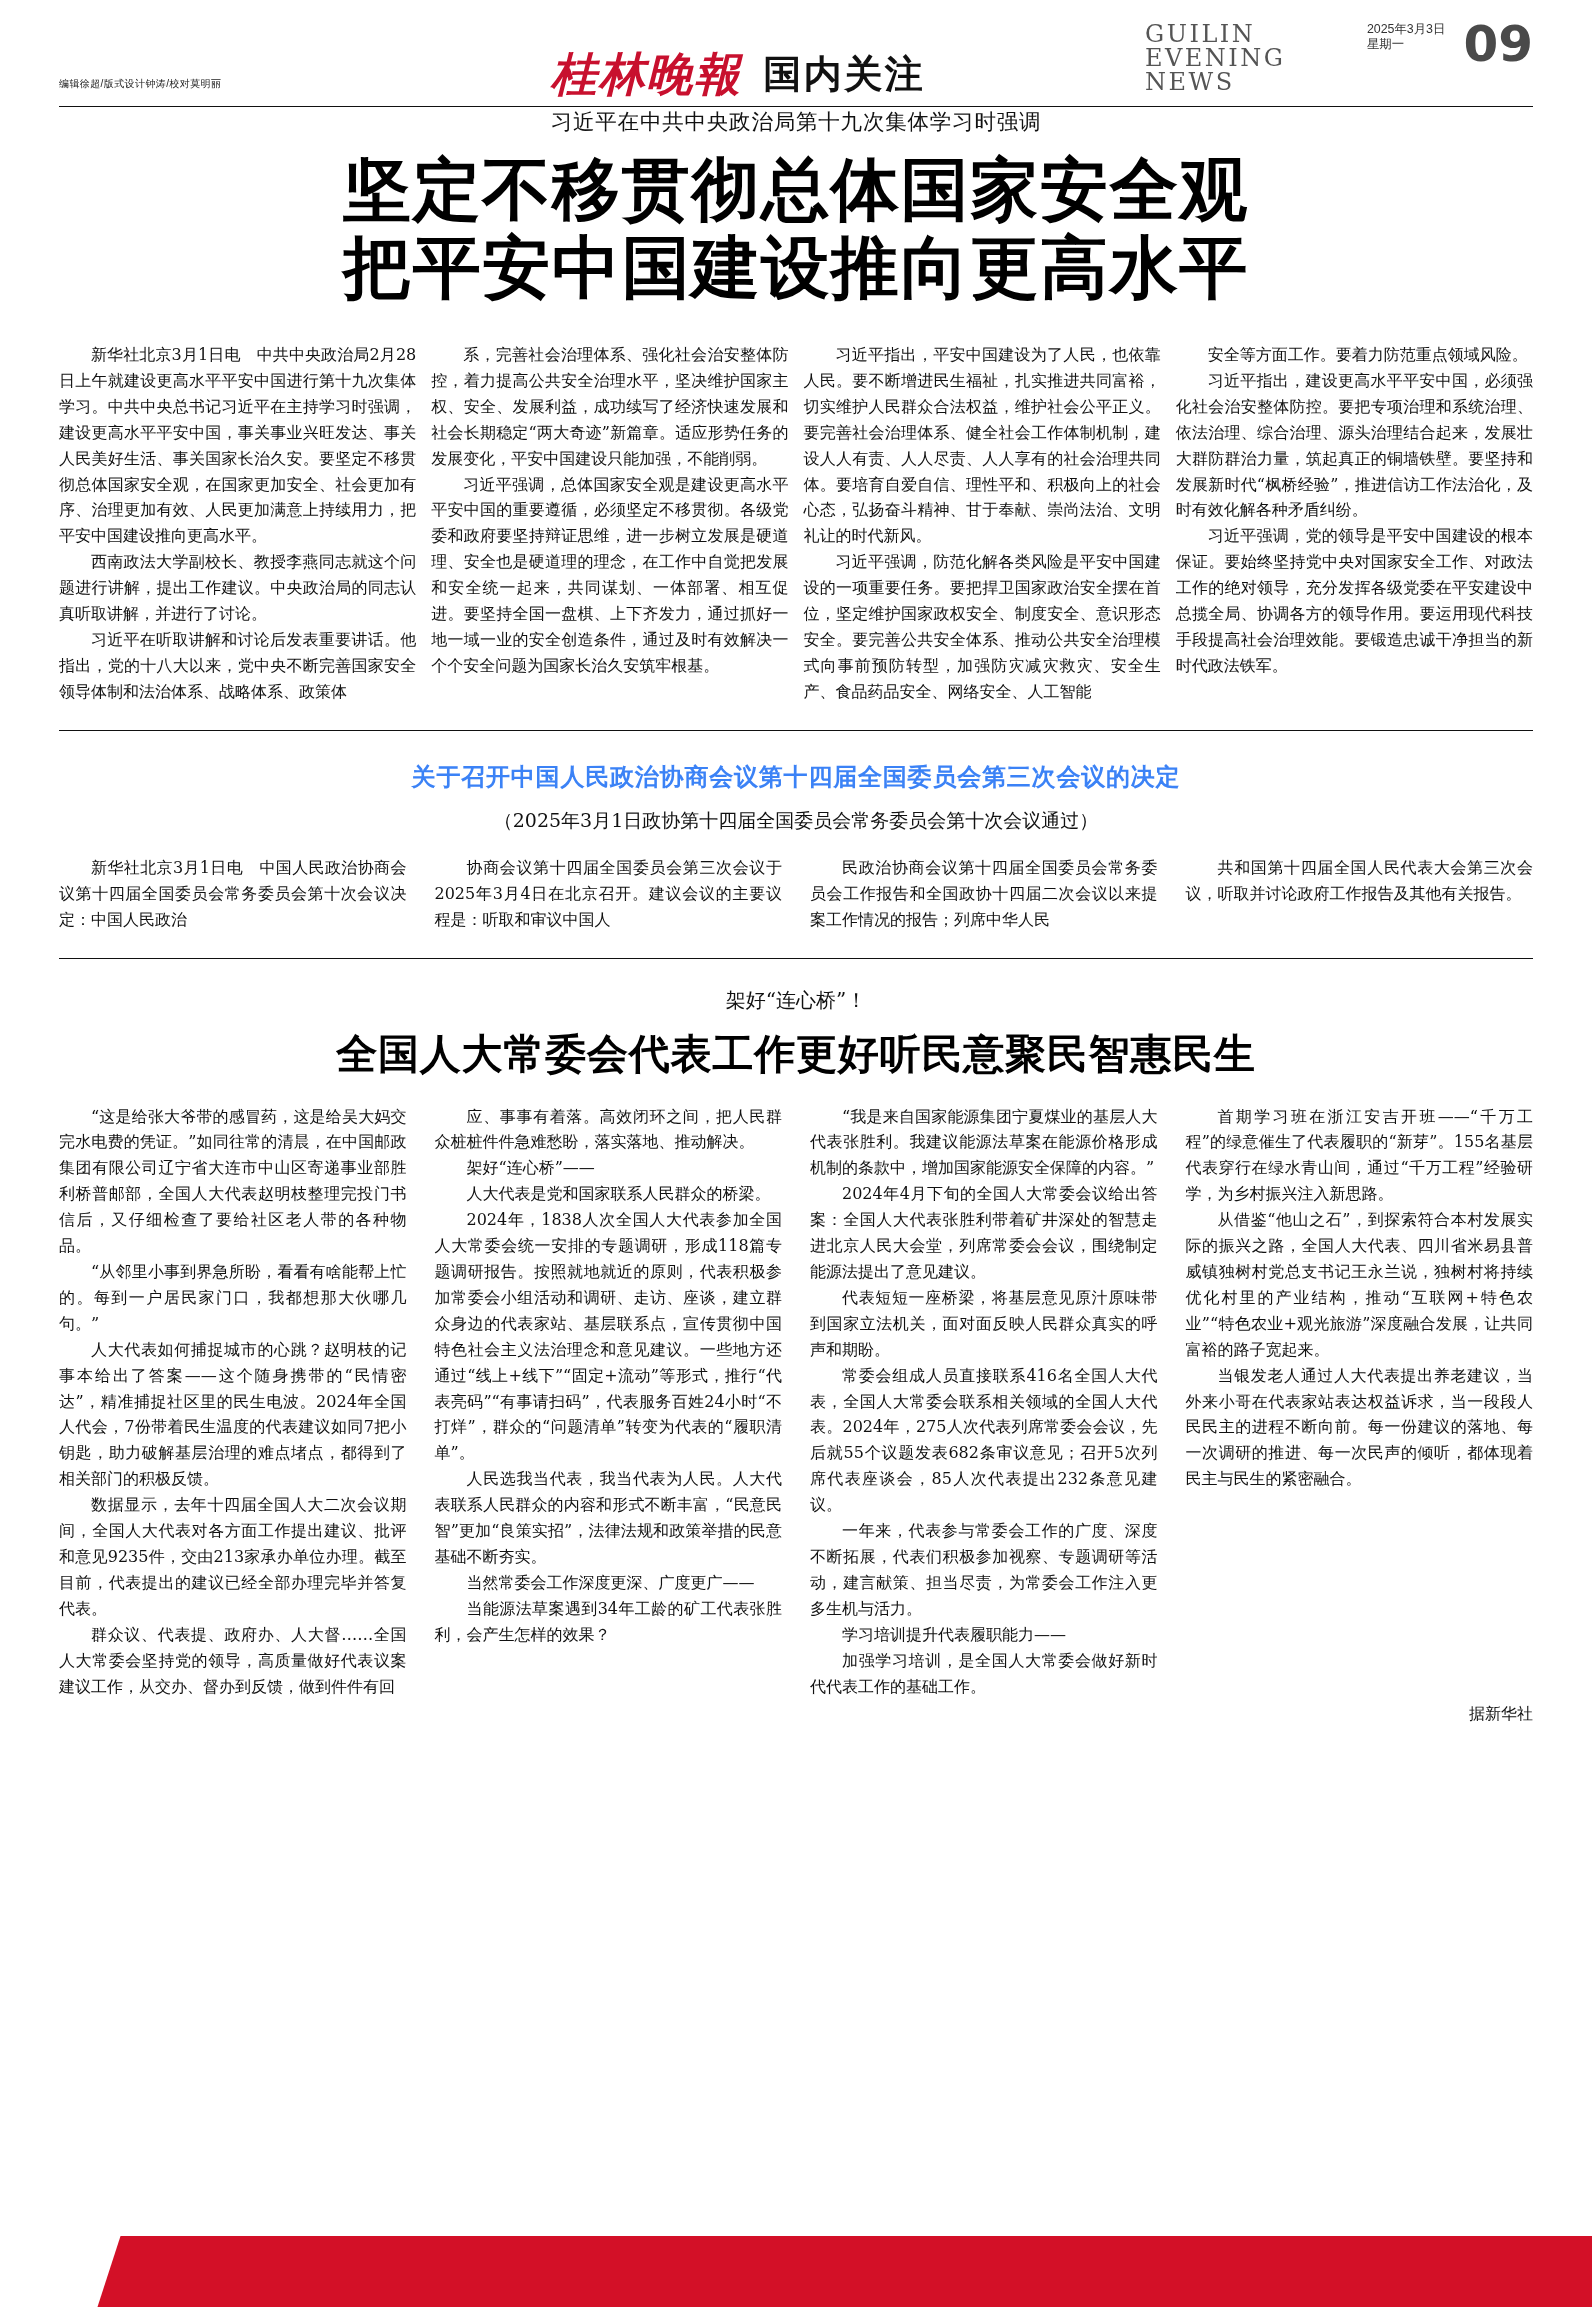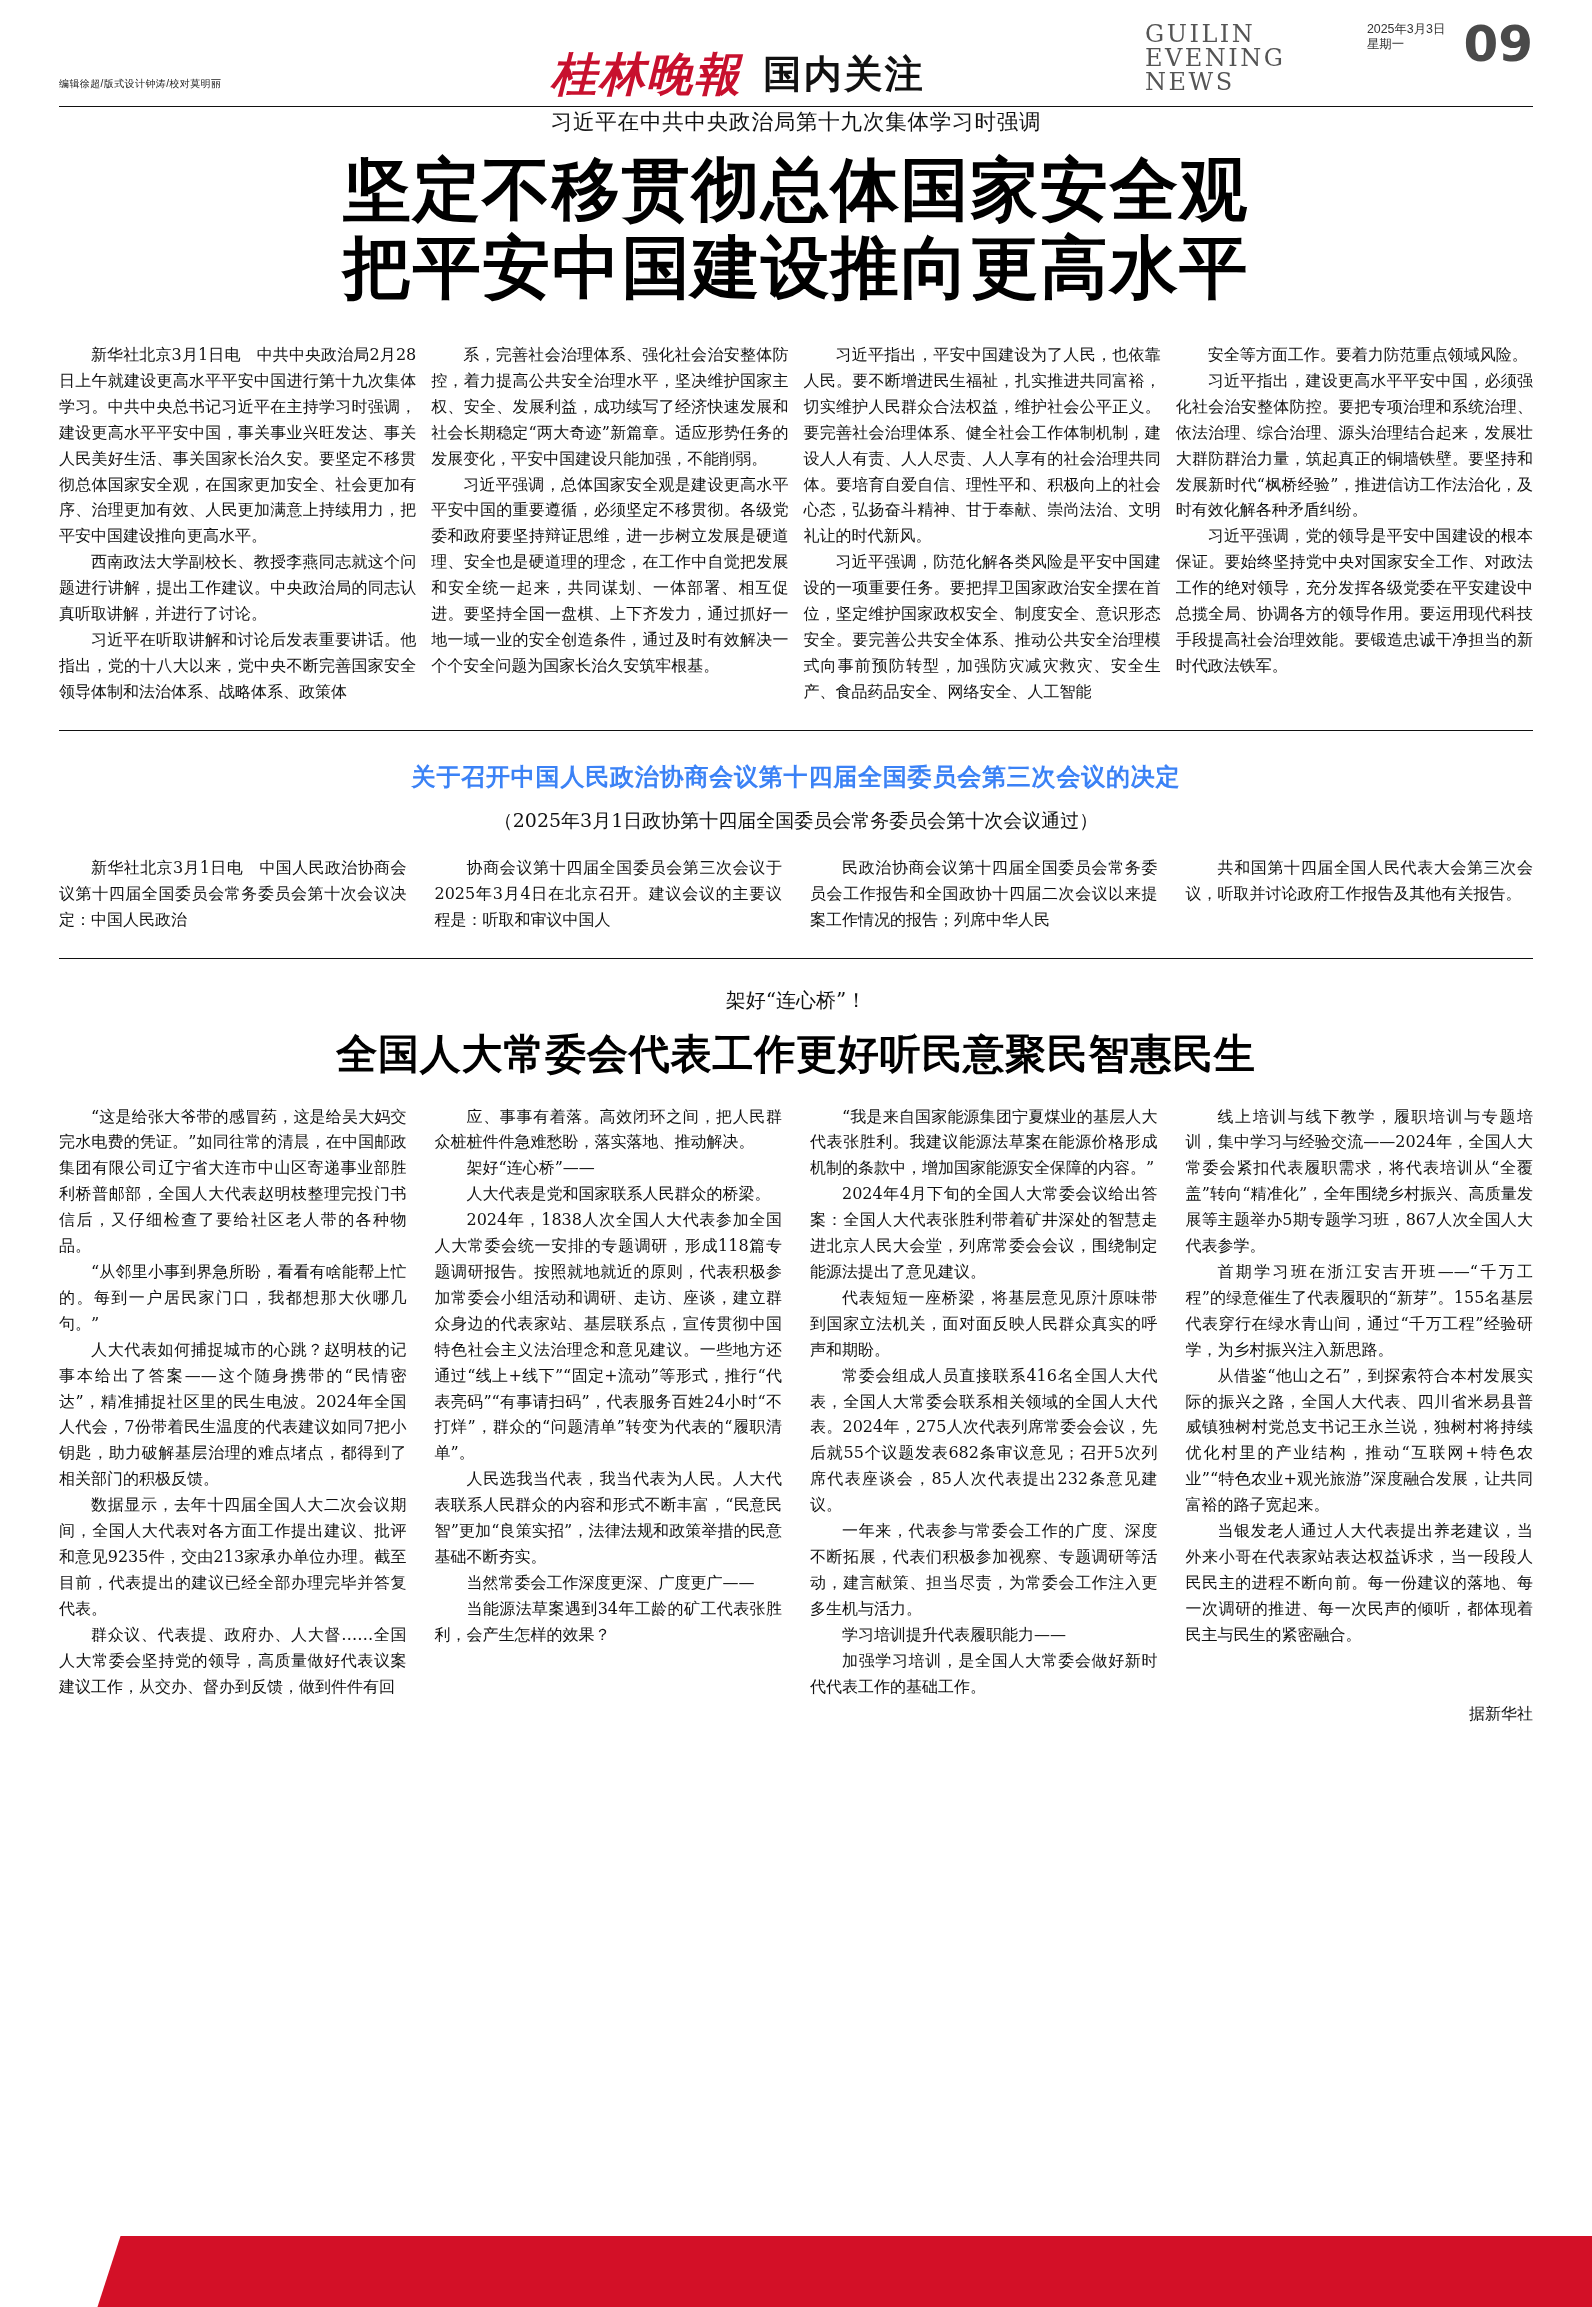--- a/index.html
+++ b/index.html
@@ -319,21 +319,20 @@
     <div class="body-col">
         <p>“我是来自国家能源集团宁夏煤业的基层人大代表张胜利。我建议能源法草案在能源价格形成机制的条款中，增加国家能源安全保障的内容。”</p>
         <p>2024年4月下旬的全国人大常委会议给出答案：全国人大代表张胜利带着矿井深处的智慧走进北京人民大会堂，列席常委会会议，围绕制定能源法提出了意见建议。</p>
         <p>代表短短一座桥梁，将基层意见原汁原味带到国家立法机关，面对面反映人民群众真实的呼声和期盼。</p>
         <p>常委会组成人员直接联系416名全国人大代表，全国人大常委会联系相关领域的全国人大代表。2024年，275人次代表列席常委会会议，先后就55个议题发表682条审议意见；召开5次列席代表座谈会，85人次代表提出232条意见建议。</p>
         <p>一年来，代表参与常委会工作的广度、深度不断拓展，代表们积极参加视察、专题调研等活动，建言献策、担当尽责，为常委会工作注入更多生机与活力。</p>
         <p>学习培训提升代表履职能力——</p>
         <p>加强学习培训，是全国人大常委会做好新时代代表工作的基础工作。</p>
       </div>
     <div class="body-col">
-    <p>线上培训与线下教学，履职培训与专题培训，集中学习与经验交流——2024年，全国人大常委会紧扣代表履职需求，将代表培训从“全覆盖”转向“精准化”，全年围绕乡村振兴、高质量发展等主题举办5期专题学习班，867人次全国人大代表参学。</p>
         <p>首期学习班在浙江安吉开班——“千万工程”的绿意催生了代表履职的“新芽”。155名基层代表穿行在绿水青山间，通过“千万工程”经验研学，为乡村振兴注入新思路。</p>
         <p>从借鉴“他山之石”，到探索符合本村发展实际的振兴之路，全国人大代表、四川省米易县普威镇独树村党总支书记王永兰说，独树村将持续优化村里的产业结构，推动“互联网+特色农业”“特色农业+观光旅游”深度融合发展，让共同富裕的路子宽起来。</p>
         <p>当银发老人通过人大代表提出养老建议，当外来小哥在代表家站表达权益诉求，当一段段人民民主的进程不断向前。每一份建议的落地、每一次调研的推进、每一次民声的倾听，都体现着民主与民生的紧密融合。</p>
       </div>
   </div>
   <div class="source">据新华社</div>
 
   <div class="bottom-bar"></div>
   <div class="bottom-bar-white"></div>
   <div class="bottom-bar-skew"></div>

